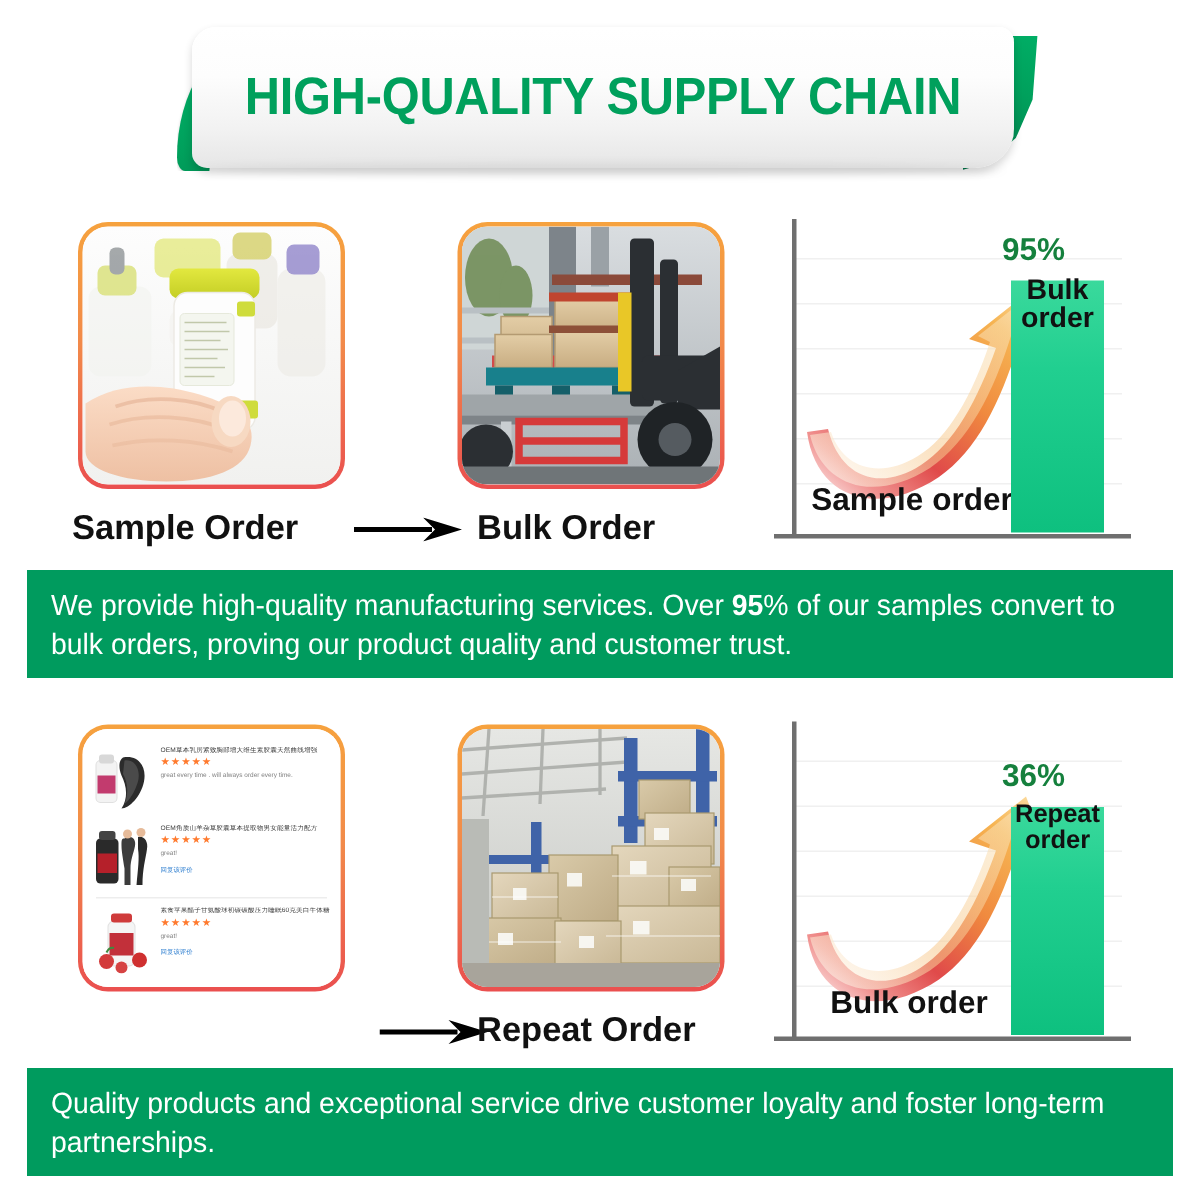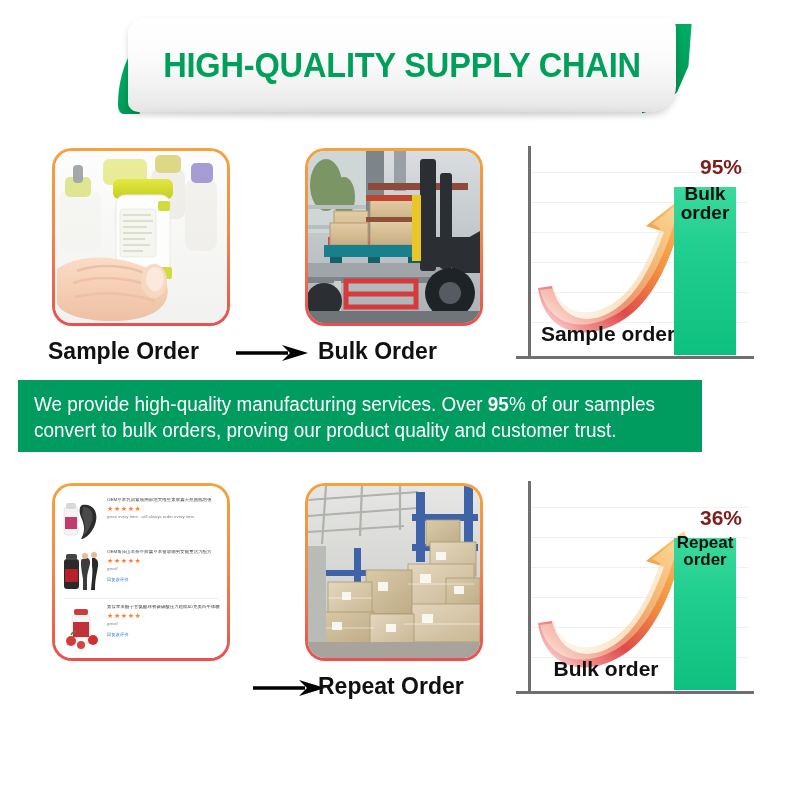--- a/index.html
+++ b/index.html
@@ -93,38 +93,38 @@
   }
   .axis-x {
     position: absolute; left: 0px; top: 210px; width: 238px; height: 3px; background: #6f6f6f;
   }
   .bar {
     position: absolute; right: 28px; bottom: 11px; width: 62px;
     background: linear-gradient(180deg,#3ad99c 0%,#21cf90 35%,#0ec07f 100%);
   }
   .bar-pct {
     position: absolute; right: 22px;
-    font-size: 21px; font-weight: 700; color: #7f1d1d; white-space: nowrap;
-    text-align: right; width: 74px;
+    font-size: 21px; font-weight: 700; color: #15803d; white-space: nowrap;
+    text-align: left; width: 74px;
   }
   .bar-label {
     position: absolute; right: 28px; width: 62px;
     font-size: 19px; font-weight: 700; color: #111;
     line-height: 1.02; text-align: center;
   }
   .low-label {
     position: absolute;
     font-size: 21px; font-weight: 700; color: #111;
     line-height: 1.0; text-align: center; white-space: nowrap;
   }
   .swoosh { position: absolute; left: 18px; bottom: 14px; width: 180px; height: 160px; }
 
   
   .band {
-    position: absolute; left: 18px; width: 684px;
+    position: absolute; left: 18px; width: 764px;
     background: #009b5e; color: #ffffff;
     padding: 11px 16px 12px 16px;
   }
   .band-1 { top: 380px; height: 72px; }
   .band-2 { top: 712px; height: 72px; }
   .band p {
     font-size: 19.5px; line-height: 1.35; font-weight: 400;
     font-family: "Liberation Sans Narrow", "Liberation Sans", sans-serif;
     transform: scaleX(0.97); transform-origin: left center;
   }
@@ -489,14 +489,17 @@
         </svg>
 
         <div class="low-label" style="left:30px; bottom:22px; width:120px;">Bulk order</div>
         <div class="bar" style="height:152px;"></div>
         <div class="bar-pct" style="top:25px;">36%</div>
         <div class="bar-label" style="top:53px; font-size:17px;">Repeat order</div>
       </div>
     </div>
   </div>
 
+  <div class="band band-2">
+    <p><span>Quality products and exceptional service drive customer loyalty and foster long-term partnerships.</span><b></b><span></span></p>
+  </div>
 
 </div>
 
 </body></html>

